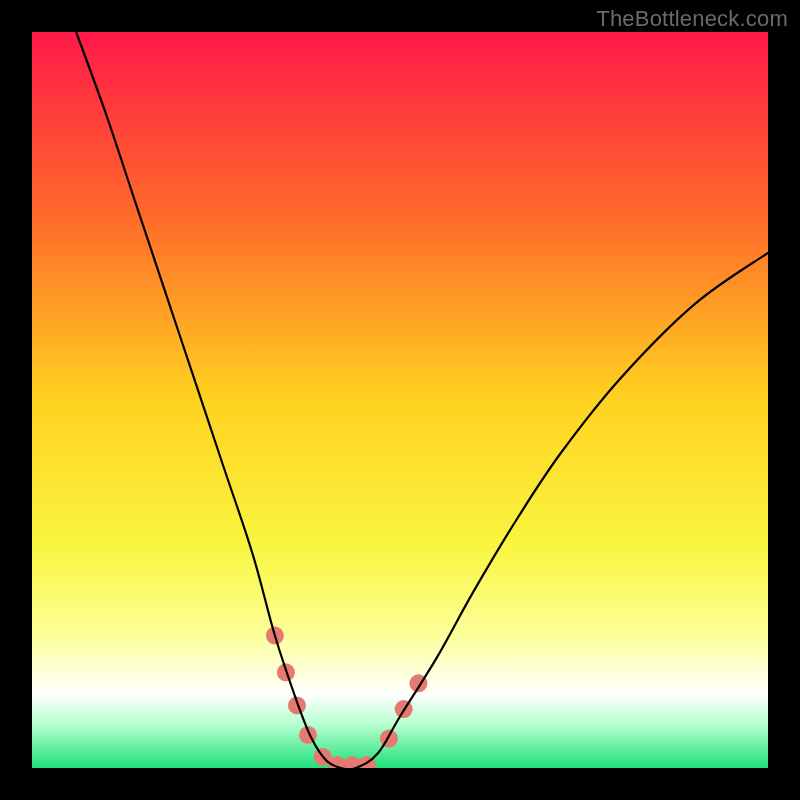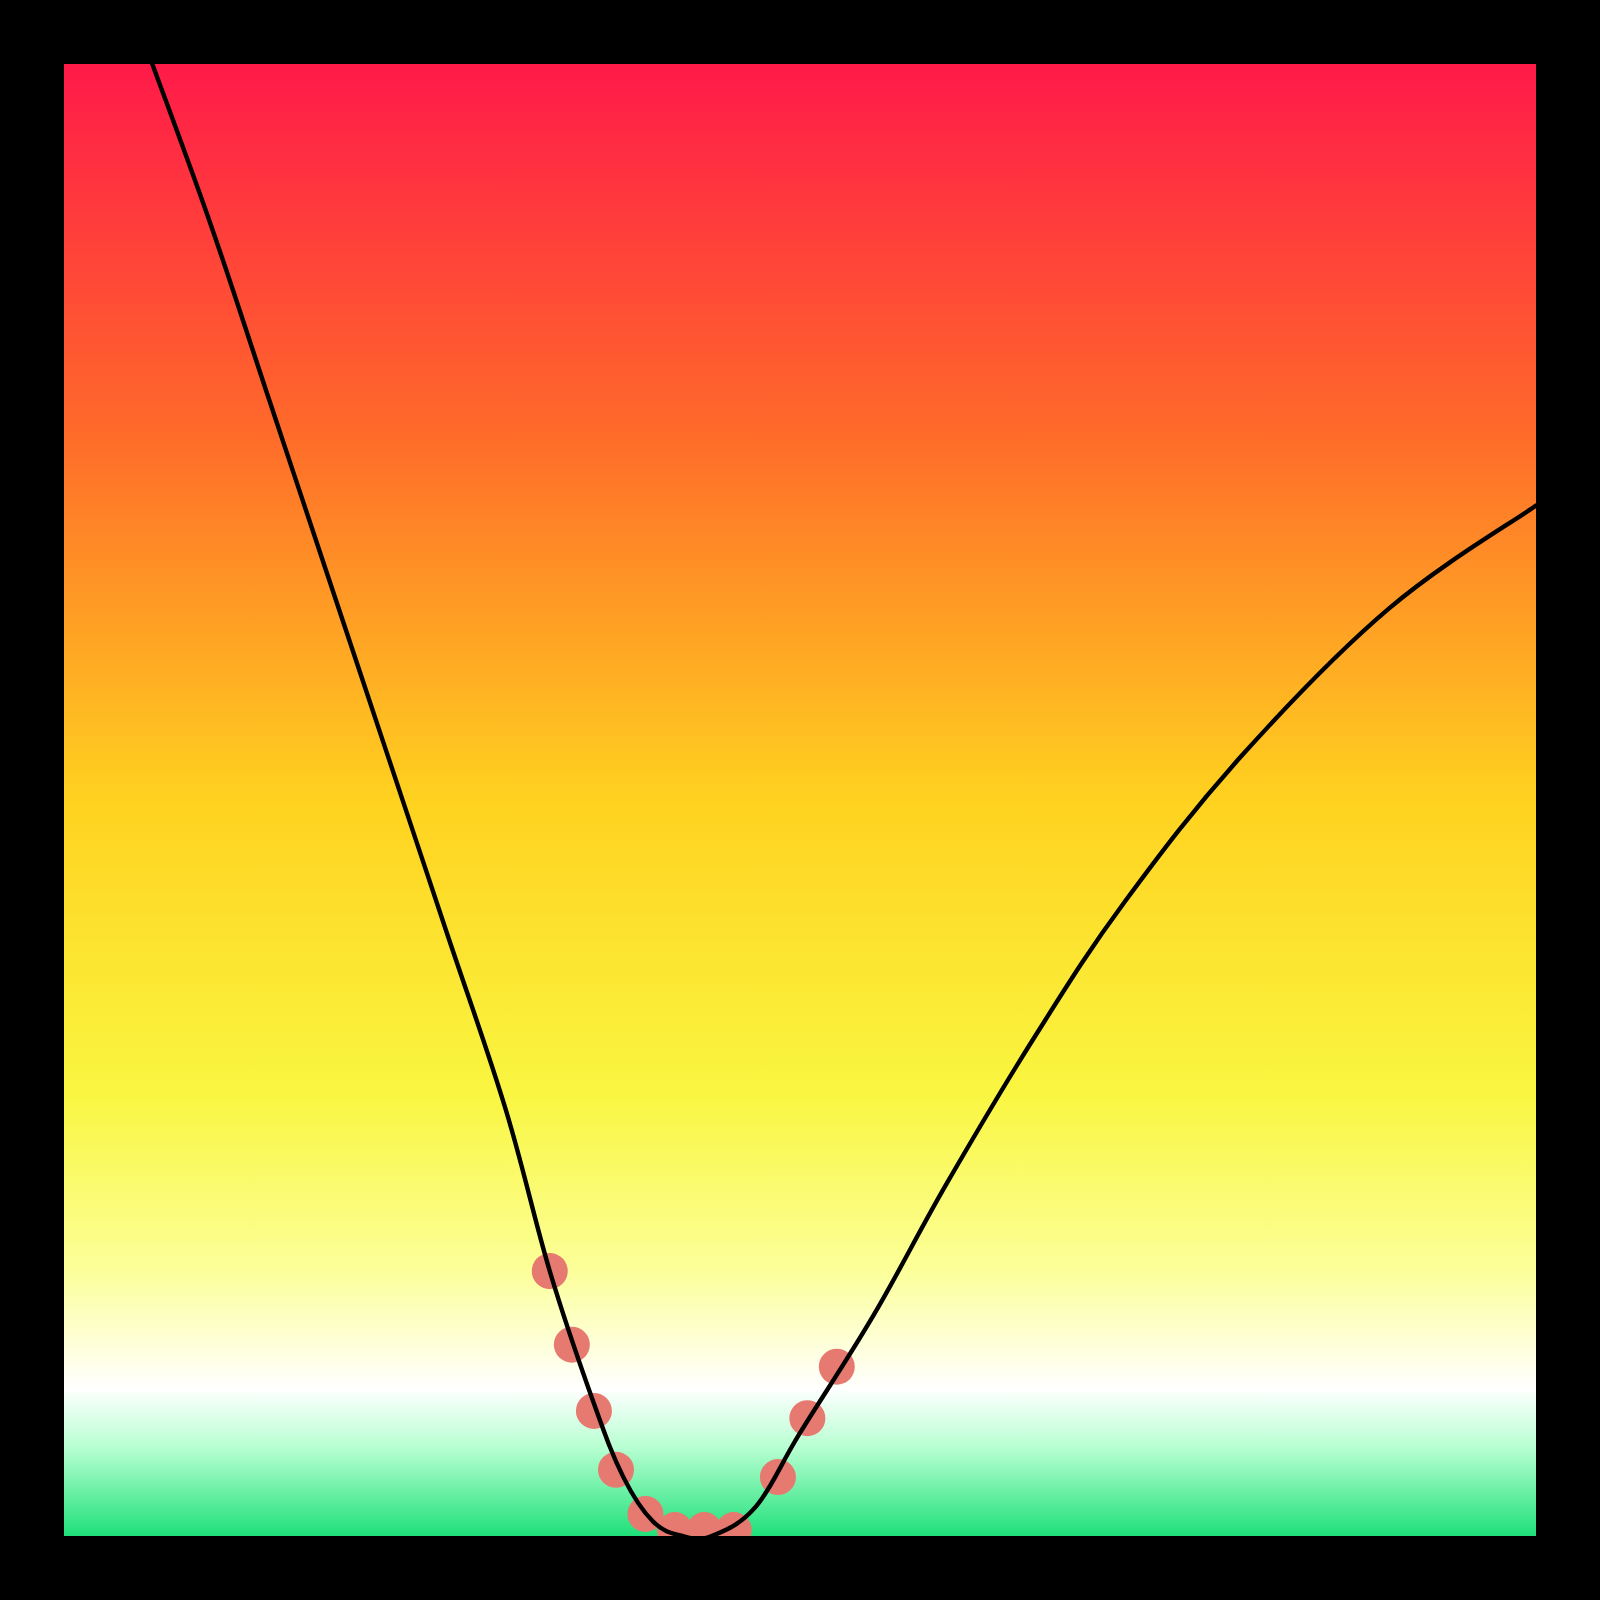--- a/index.html
+++ b/index.html
@@ -78,13 +78,14 @@
           <circle cx="320.16" cy="733.056" r="9" fill="#e77a70"></circle>
           <circle cx="334.88" cy="733.056" r="9" fill="#e77a70"></circle>
           <circle cx="356.96" cy="706.56" r="9" fill="#e77a70"></circle>
           <circle cx="371.68" cy="677.12" r="9" fill="#e77a70"></circle>
           <circle cx="386.40000000000003" cy="651.36" r="9" fill="#e77a70"></circle>
         </g>
       <path id="curve-path" fill="none" stroke="#000000" stroke-width="2.2" stroke-linecap="round" d="M 44.16 0 C 49.459199999999996 14.572800000000006 63.00160000000001 50.48960000000004 73.60000000000001 80.96000000000004 C 84.1984 111.43040000000003 92.44160000000001 137.48479999999998 103.04 169.27999999999997 C 113.6384 201.07519999999997 121.88159999999999 225.80479999999997 132.48 257.59999999999997 C 143.0784 289.3952 151.3216 314.12479999999994 161.92 345.91999999999996 C 172.51839999999999 377.7152 180.76160000000002 402.4448 191.36 434.24 C 201.9584 466.03520000000003 211.52639999999997 492.08959999999996 220.79999999999998 522.56 C 230.0736 553.0304 234.93120000000002 577.024 242.88000000000002 603.52 C 250.82880000000003 630.016 258.33599999999996 651.2128 264.96 669.76 C 271.584 688.3072 274.3808 695.9616 279.68 706.56 C 284.9792 717.1583999999999 289.10080000000005 723.3408 294.40000000000003 728.64 C 299.6992 733.9392 303.8208 734.6752 309.12 736 C 314.4192 737.3248 317.216 738.6496 323.84 736 C 330.46399999999994 733.3504 337.97119999999995 730.5536 345.91999999999996 721.28 C 353.86879999999996 712.0064 357.4016 701.7024 368 684.48 C 378.5984 667.2576 391.552 648.1216000000001 404.8 625.6 C 418.048 603.0784 427.02719999999994 584.5312 441.59999999999997 559.36 C 456.1728 534.1888 469.86240000000004 510.9312 485.76000000000005 485.76 C 501.65760000000006 460.5888 511.3728 444.6912 529.92 419.52 C 548.4671999999999 394.3488 564.9536 372.41599999999994 588.8000000000001 345.91999999999996 C 612.6464000000001 319.424 635.904 294.84159999999997 662.4 272.32 C 688.896 249.79840000000002 722.752 230.07360000000006 736 220.80000000000007"></path>
     </svg>
   </div>
 
+  <div class="watermark">TheBottleneck.com</div>
 </div>
 
 </body></html>

